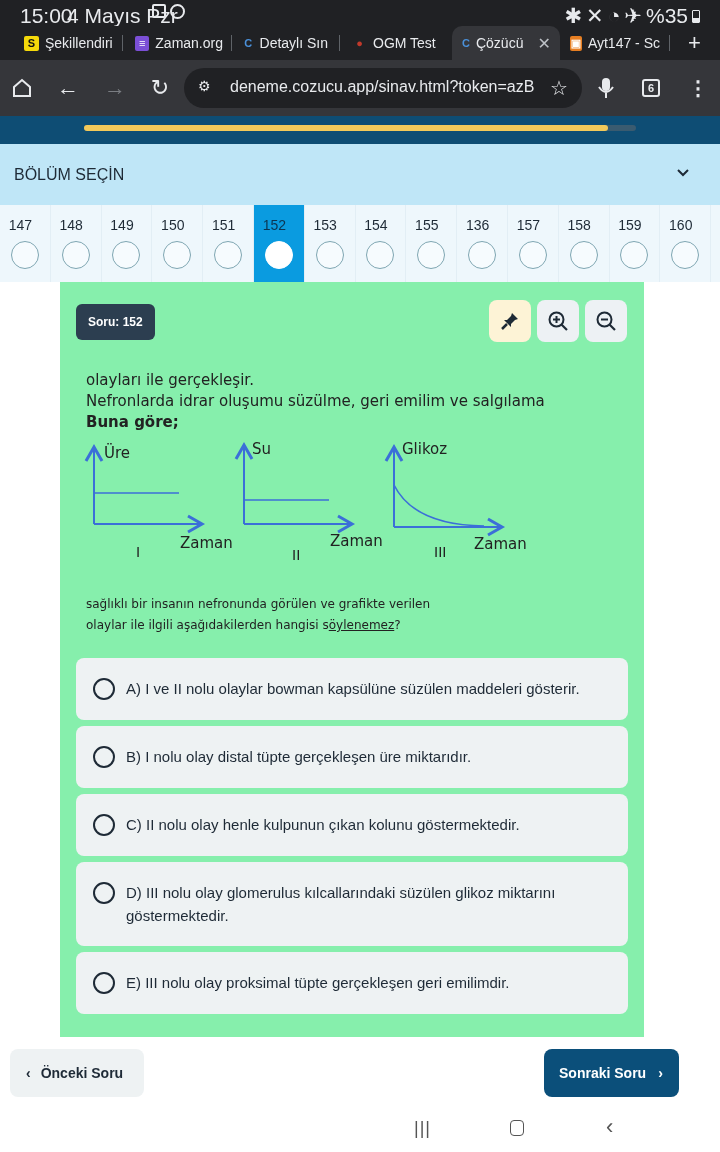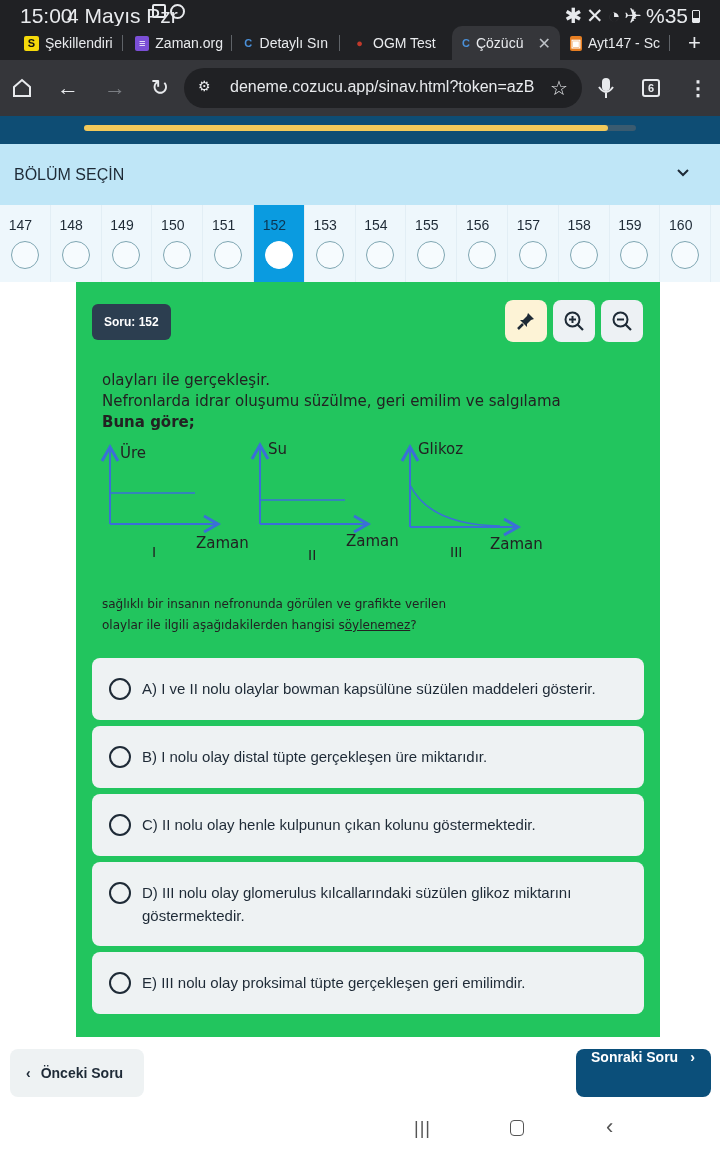--- a/index.html
+++ b/index.html
@@ -36,39 +36,39 @@
   .bolum .chev { position: absolute; right: 30px; top: 20px; font-size: 16px; color: #1e2a36; }
 
   .qnav { position: absolute; left: 0; top: 205px; width: 720px; height: 77px; background: #eef7fc; display: flex; }
   .qcell { width: 50.8px; height: 77px; position: relative; border-right: 1px solid #e2eef5; }
   .qcell .num { position: absolute; left: 0; right: 9px; top: 12px; text-align: center; font-size: 14px; color: #1e2a36; }
   .qcell .dot { position: absolute; left: 50%; top: 36px; width: 28px; height: 28px; margin-left: -14px; border: 1.5px solid #7fa6b2; border-radius: 50%; background: #f6fbfe; }
   .qcell.active { background: #0a9be0; }
   .qcell.active .num { color: #0c3552; }
   .qcell.active .dot { background: #ffffff; border-color: #ffffff; }
 
-  .card { position: absolute; left: 76px; top: 282px; width: 584px; height: 755px; background: #22c55e; }
+  .card { position: absolute; left: 60px; top: 282px; width: 584px; height: 755px; background: #86efac; }
   .soru-badge { position: absolute; left: 16px; top: 22px; height: 36px; padding: 0 12px; background: #2c3e50; border-radius: 6px; color: #fff; font-size: 12px; font-weight: bold; display: flex; align-items: center; }
   .icon-btn { position: absolute; top: 18px; width: 42px; height: 42px; border-radius: 8px; display: flex; align-items: center; justify-content: center; }
   .pin { left: 429px; background: #fdf3d6; }
   .zin { left: 477px; background: #edf1f4; }
   .zout { left: 525px; background: #edf1f4; }
 
   .qtext { position: absolute; left: 26px; top: 88px; width: 460px; font-family: "DejaVu Sans", sans-serif; font-size: 15px; color: #222; line-height: 21px; }
   .qtext b { font-weight: bold; }
   .graphs { position: absolute; left: 24px; top: 155px; width: 460px; height: 130px; }
   .qtext2 { position: absolute; left: 26px; top: 294px; width: 470px; font-family: "DejaVu Sans", sans-serif; font-size: 12px; font-weight: normal; color: #222; line-height: 21px; margin-top: 18px; }
   .qtext2 u { text-decoration: underline; }
 
   .option { position: absolute; left: 16px; width: 552px; background: #eef2f3; border-radius: 8px; }
   .option .radio { position: absolute; left: 17px; width: 22px; height: 22px; border: 2.5px solid #1e2a36; border-radius: 50%; }
   .option .otext { position: absolute; left: 50px; right: 20px; font-size: 15px; color: #1e2a36; line-height: 23px; }
 
   .prev-btn { position: absolute; left: 10px; top: 1049px; width: 134px; height: 48px; background: #eef2f3; border-radius: 8px; display: flex; align-items: center; padding-left: 16px; gap: 10px; font-size: 14px; font-weight: bold; color: #1e2a36; }
-  .next-btn { position: absolute; left: 576px; top: 1049px; width: 135px; height: 48px; background: #0b4f7a; border-radius: 8px; display: flex; align-items: flex-start; padding-left: 15px; gap: 12px; font-size: 14px; font-weight: bold; color: #ffffff; }
+  .next-btn { position: absolute; left: 544px; top: 1049px; width: 135px; height: 48px; background: #0b4f7a; border-radius: 8px; display: flex; align-items: center; padding-left: 15px; gap: 12px; font-size: 14px; font-weight: bold; color: #ffffff; }
 
   .navbar { position: absolute; left: 0; top: 1100px; width: 720px; height: 52px; background: #ffffff; }
   .nav-ic { position: absolute; top: 18px; color: #555; font-size: 18px; }
   .nav-home { position: absolute; left: 510px; top: 20px; width: 14px; height: 16px; border: 1.5px solid #555; border-radius: 4px; }
 </style>
 </head>
 <body>
 
 <div class="statusbar">
   <span class="time">15:00</span>
@@ -201,21 +201,21 @@
     </div>
     <div class="qcell">
       <div class="num">154</div>
       <div class="dot"></div>
     </div>
     <div class="qcell">
       <div class="num">155</div>
       <div class="dot"></div>
     </div>
     <div class="qcell">
-      <div class="num">156</div>
+      <div class="num">136</div>
       <div class="dot"></div>
     </div>
     <div class="qcell">
       <div class="num">157</div>
       <div class="dot"></div>
     </div>
     <div class="qcell">
       <div class="num">158</div>
       <div class="dot"></div>
     </div>

